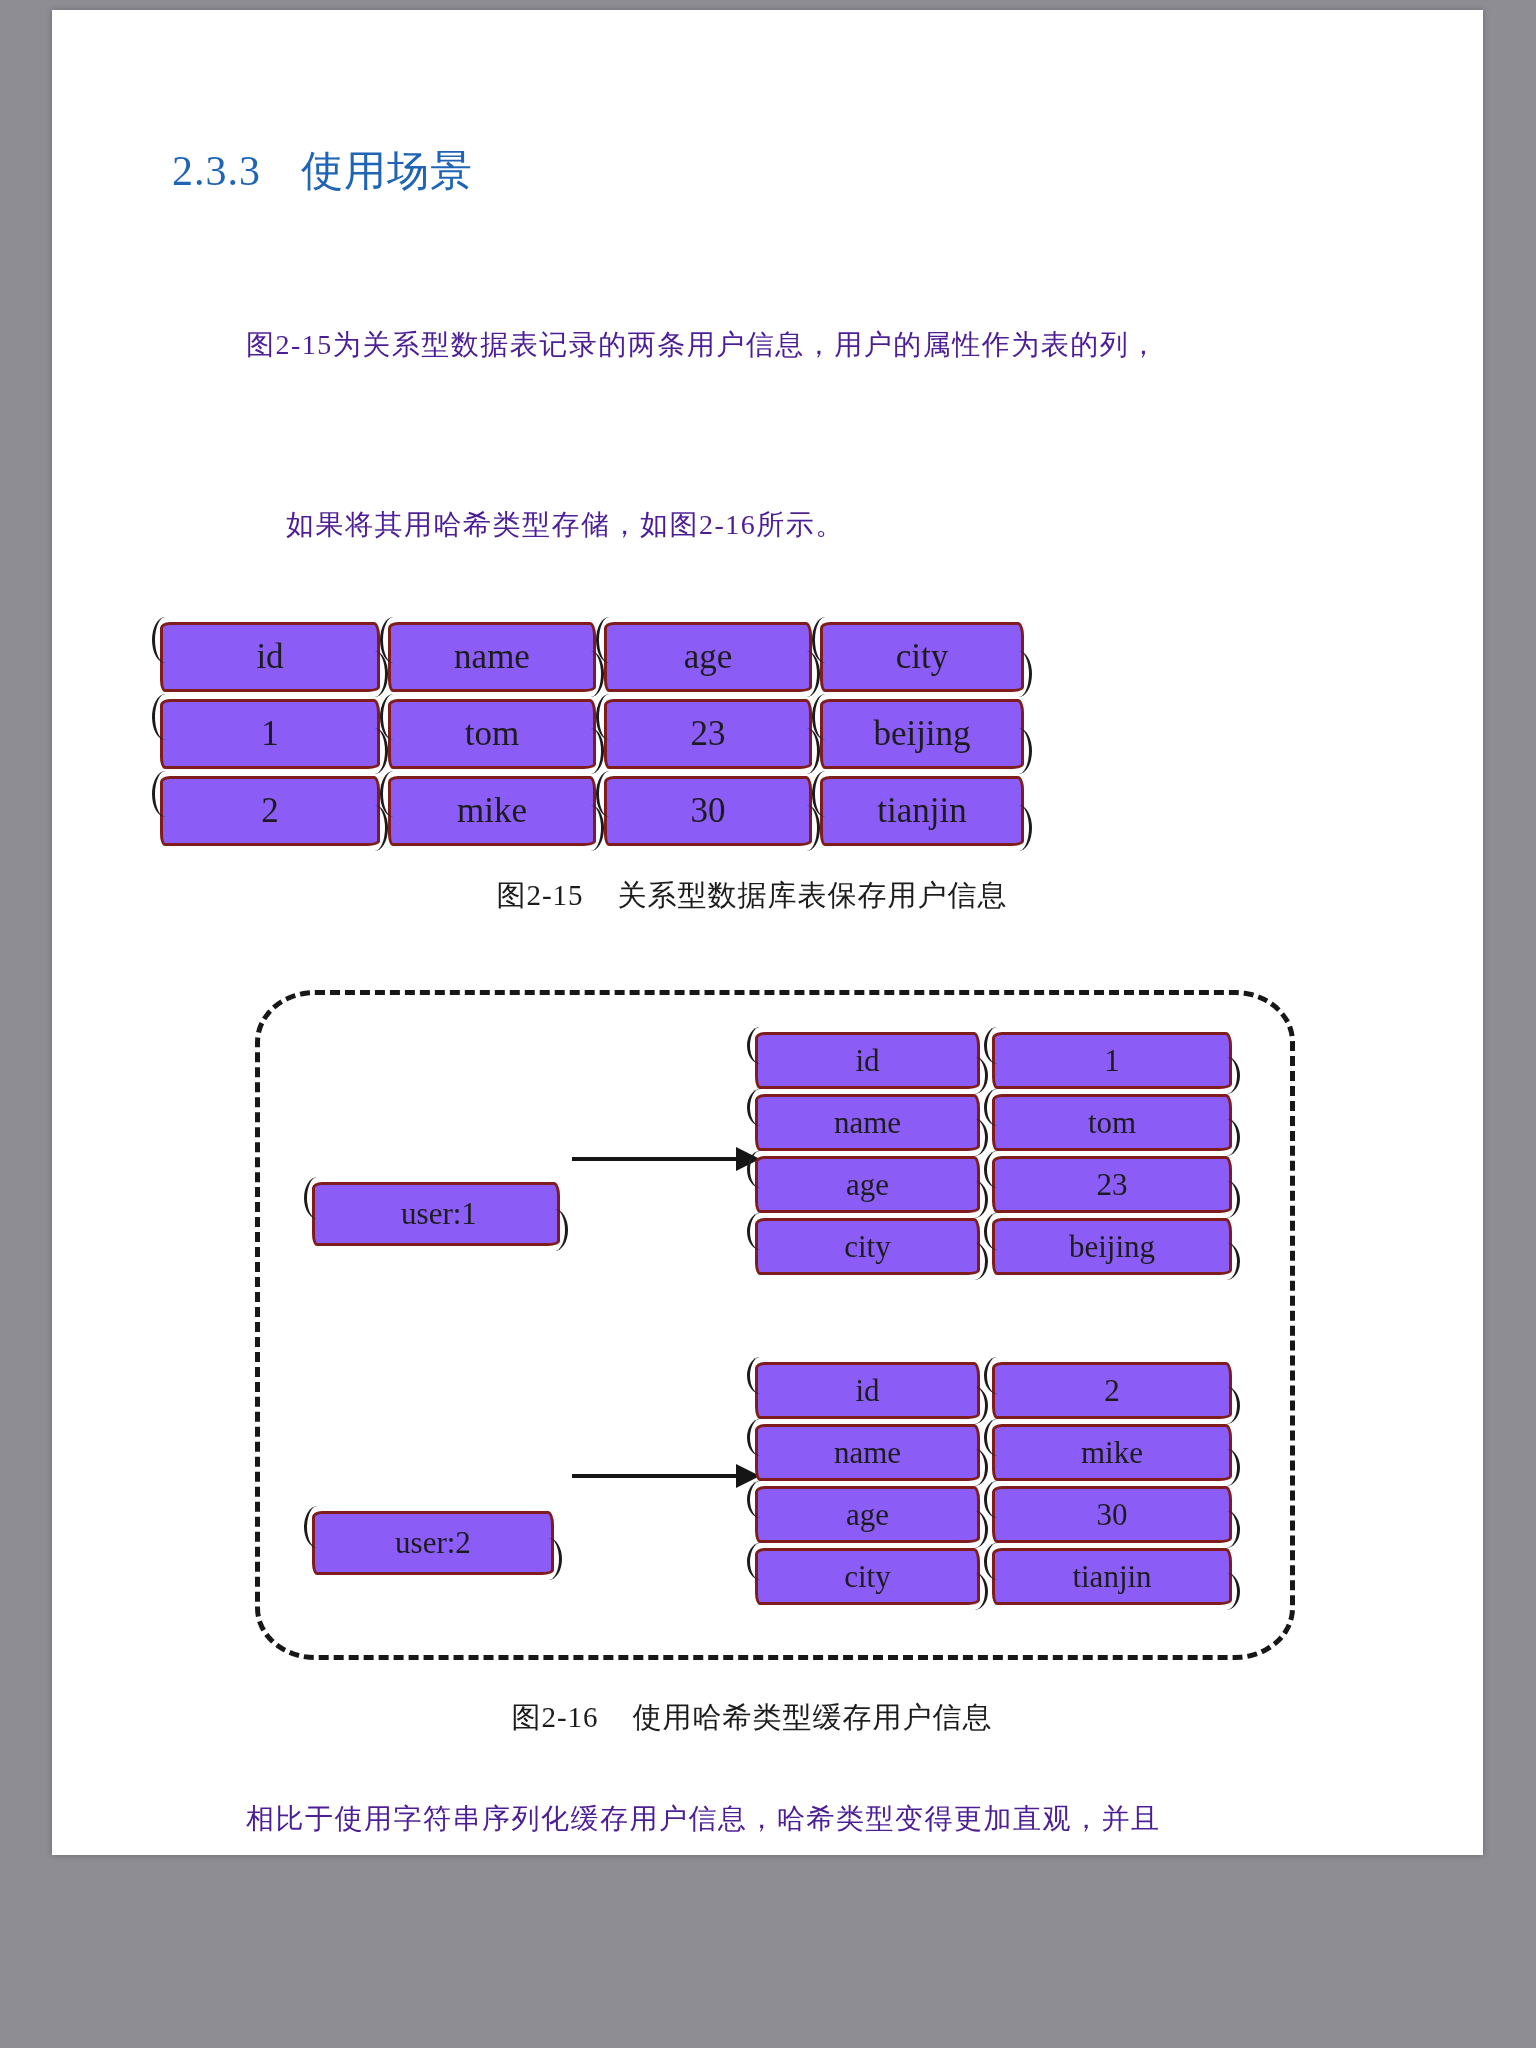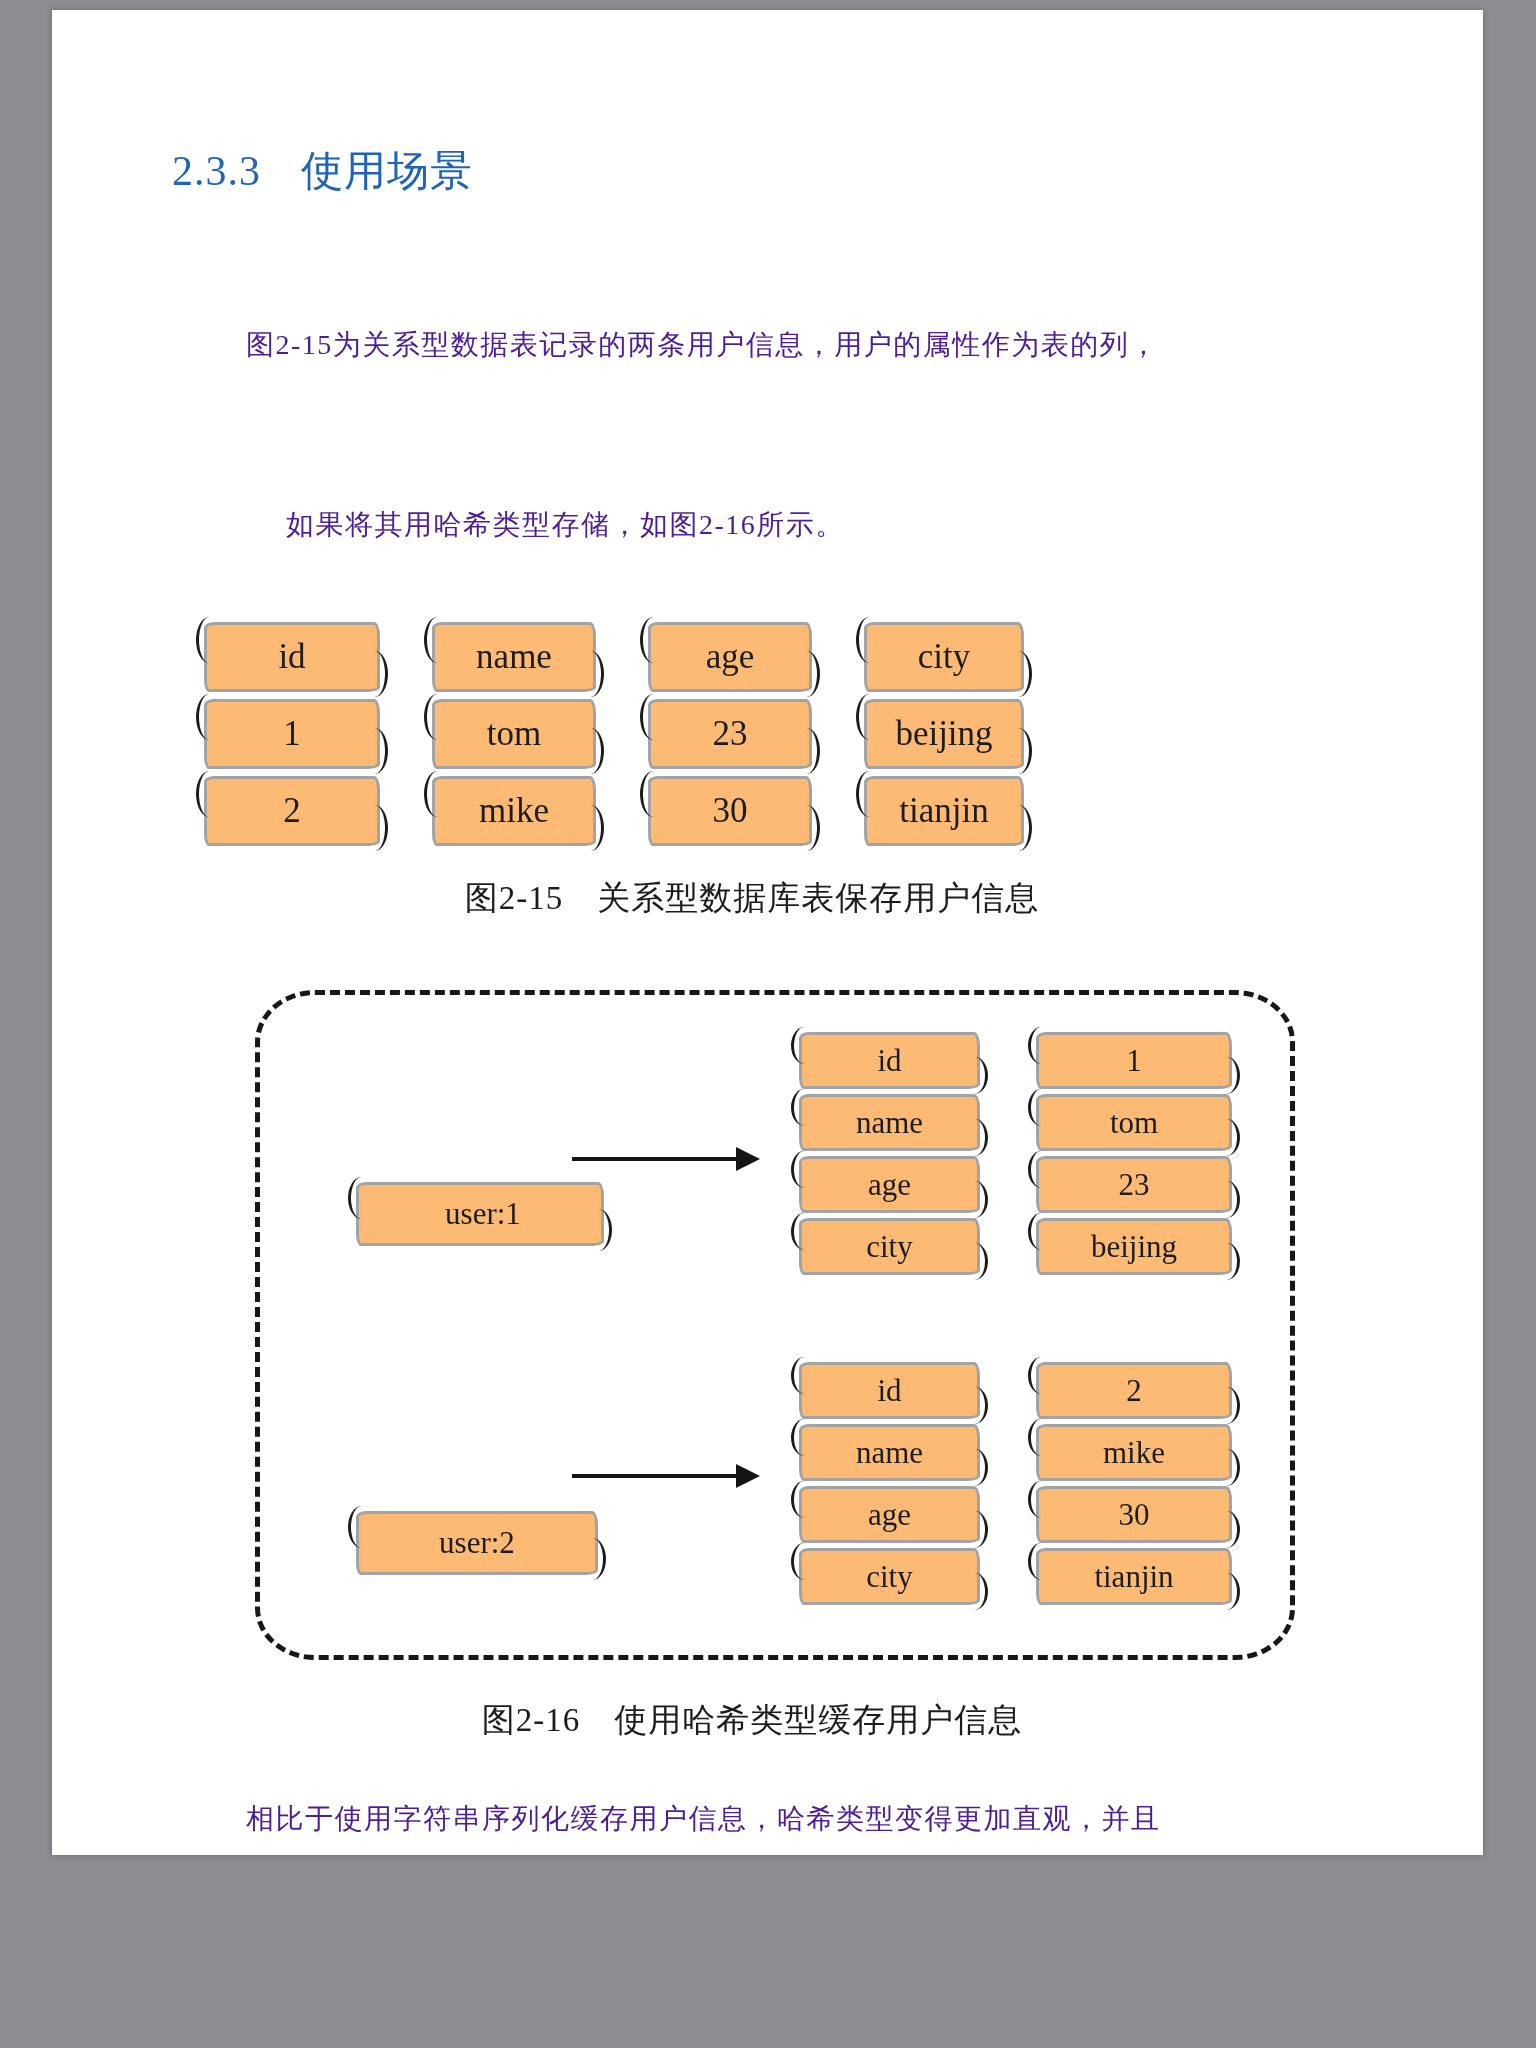--- a/index.html
+++ b/index.html
@@ -20,36 +20,35 @@
     left:120px;top:133px;
     font-size:42px;color:#2065b5;letter-spacing:1px;
     white-space:nowrap;
   }
   .heading .num{margin-right:40px;}
   .bodyline{
     font-size:28px;color:#4c1d95;letter-spacing:1.5px;white-space:nowrap;
   }
   .caption{
     left:122px;width:1156px;text-align:center;
-    font-size:33px;color:#1c1c1c;letter-spacing:1px;white-space:nowrap;
+    font-size:29px;color:#1c1c1c;letter-spacing:1px;white-space:nowrap;
   }
   .caption .figno{margin-right:34px;}
   .pageno{
     left:122px;top:1938px;width:1156px;text-align:center;
     font-size:33px;color:#1c1c1c;
   }
   
   .scell{
     position:relative;
-    background:#fdba74;
-    border:3px solid #a3a3a3;
+    background:#8b5cf6;
+    border:3px solid #7f1d1d;
     border-radius:10px 6px 12px 5px / 6px 14px 5px 12px;
     display:flex;align-items:center;justify-content:center;
     color:#1c1c1c;
-    margin-left:44px;
   }
   .scell::before{
     content:"";position:absolute;left:-11px;top:-8px;width:13px;height:72%;
     border-left:3.5px solid #1b1b1b;
     border-top-left-radius:100% 60%;
     border-bottom-left-radius:100% 60%;
   }
   .scell::after{
     content:"";position:absolute;right:-11px;bottom:-8px;width:13px;height:72%;
     border-right:3.5px solid #1b1b1b;

